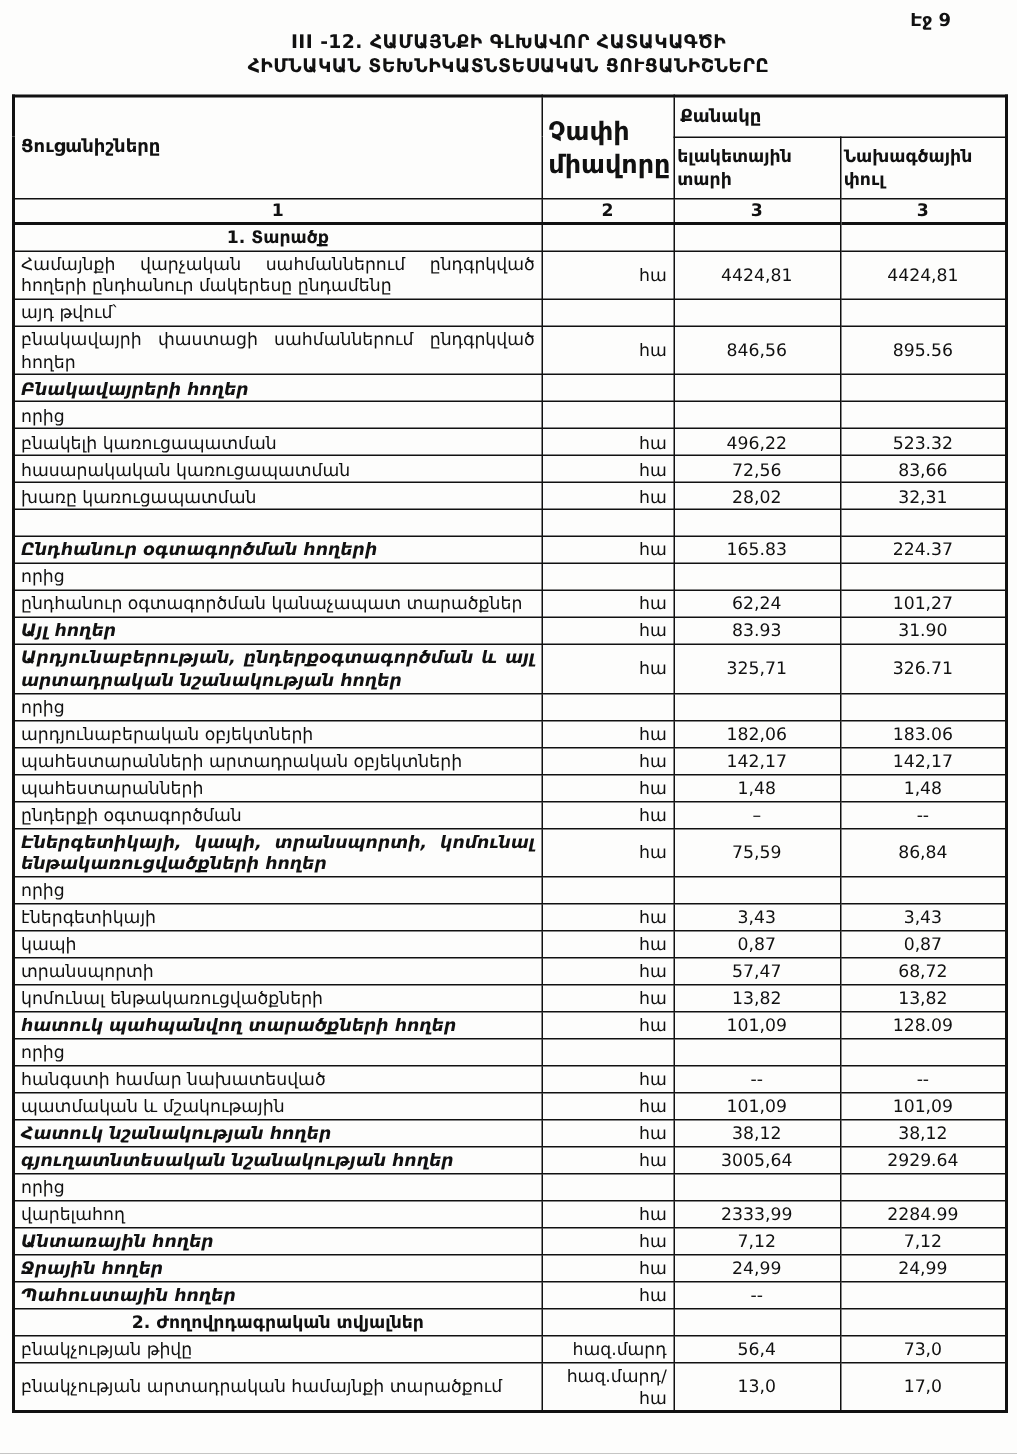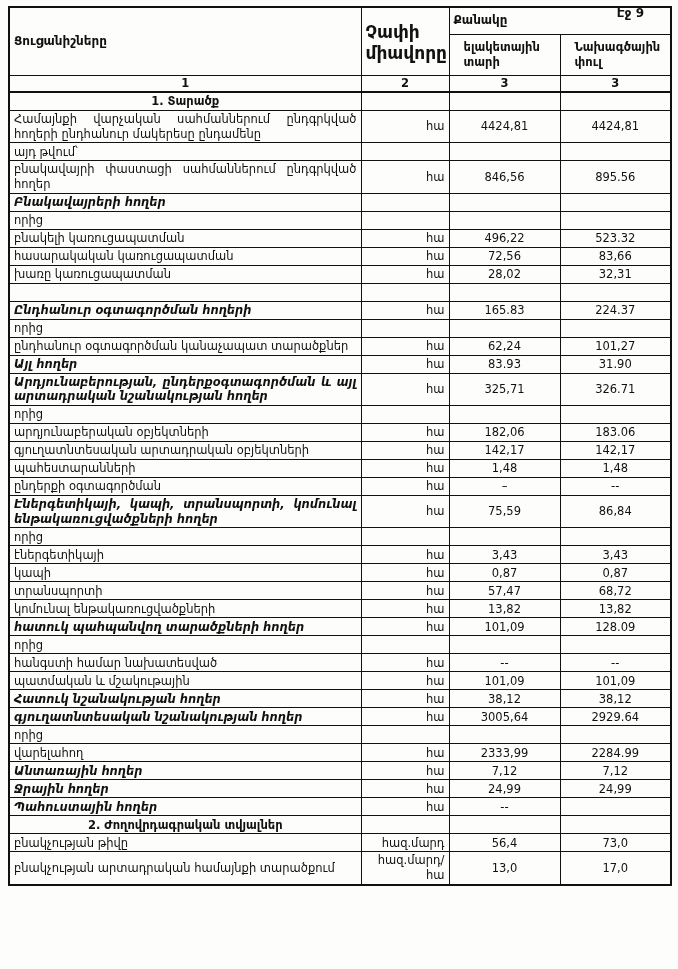--- a/index.html
+++ b/index.html
@@ -2,52 +2,56 @@
 <html><head>
 <meta charset="utf-8">
 <style>
   html,body{margin:0;padding:0;background:#9a9a9a;}
   .page{
     width:678px;height:969px;margin:0 auto;background:#fdfdfc;color:#111;
     font-family:"DejaVu Sans",sans-serif;box-sizing:border-box;
     padding:6px 8px 4px 8px;position:relative;overflow:hidden;
   }
   .page-number{
-    position:absolute;top:6px;right:34px;font-size:12px;font-weight:bold;
+    position:absolute;top:6px;right:44px;font-size:12px;font-weight:bold;
   }
   .titles{text-align:center;margin-top:14px;margin-bottom:10px;line-height:1.3;}
   .titles div{font-size:12.5px;font-weight:bold;letter-spacing:0.3px;}
   table{
     width:100%;border-collapse:collapse;table-layout:fixed;
     border:2px solid #111;font-size:11.5px;
   }
   col.c1{width:352px;} col.c2{width:88px;} col.c3{width:111px;} col.c4{width:111px;}
   th,td{border:1px solid #111;padding:1px 4px;vertical-align:middle;line-height:1.28;}
   thead th{font-weight:bold;text-align:left;}
   .th-indicator{vertical-align:middle;font-size:12px;}
   .th-unit{vertical-align:bottom;padding-bottom:10px;font-size:17px;}
   .th-qty{height:24px;font-size:12px;}
-  .th-sub{padding:2px 14px;height:36px;vertical-align:middle;}
+  .th-sub{padding:2px 2px;height:36px;vertical-align:middle;}
   .colnums td{
     text-align:center;font-weight:bold;border-bottom:2px solid #111;
     border-top:1px solid #111;padding:0 4px;height:15px;
   }
   tbody td{height:15px;}
   .c-label{text-align:justify;margin-top:10px;}
   .c-unit{text-align:right;}
   .c-val{text-align:center;}
   .row-section .c-label{text-align:center;font-weight:bold;}
   .row-italic .c-label{font-style:italic;font-weight:bold;}
   .row-empty td{height:12px;}
 </style>
 </head>
 <body>
 
 <div class="page">
   <div class="page-number">Էջ 9</div>
+  <div class="titles">
+    <div>III -12. ՀԱՄԱՅՆՔԻ ԳԼԽԱՎՈՐ ՀԱՏԱԿԱԳԾԻ</div>
+    <div>ՀԻՄՆԱԿԱՆ ՏԵԽՆԻԿԱՏՆՏԵՍԱԿԱՆ ՑՈՒՑԱՆԻՇՆԵՐԸ</div>
+  </div>
 
   <table>
     <colgroup>
       <col class="c1">
         <col class="c2">
         <col class="c3">
         <col class="c4">
     </colgroup>
     <thead>
       <tr>
@@ -163,21 +167,21 @@
           <td class="c-val">&nbsp;</td>
           <td class="c-val">&nbsp;</td>
         </tr>
         <tr class="row-normal">
           <td class="c-label">արդյունաբերական օբյեկտների</td>
           <td class="c-unit">հա</td>
           <td class="c-val">182,06</td>
           <td class="c-val">183.06</td>
         </tr>
         <tr class="row-normal">
-          <td class="c-label">գյուղատնտեսական արտադրական օբյեկտների</td>
+          <td class="c-label">պահեստարանների արտադրական օբյեկտների</td>
           <td class="c-unit">հա</td>
           <td class="c-val">142,17</td>
           <td class="c-val">142,17</td>
         </tr>
         <tr class="row-normal">
           <td class="c-label">պահեստարանների</td>
           <td class="c-unit">հա</td>
           <td class="c-val">1,48</td>
           <td class="c-val">1,48</td>
         </tr>

